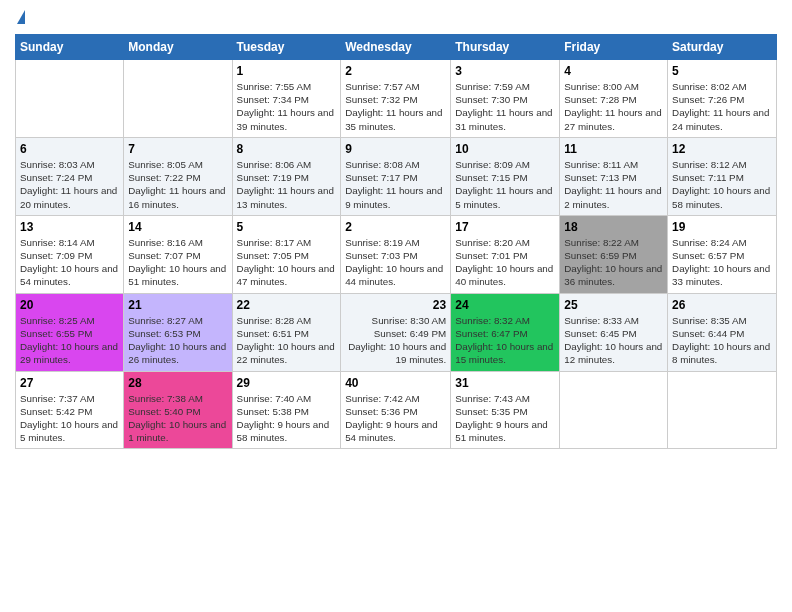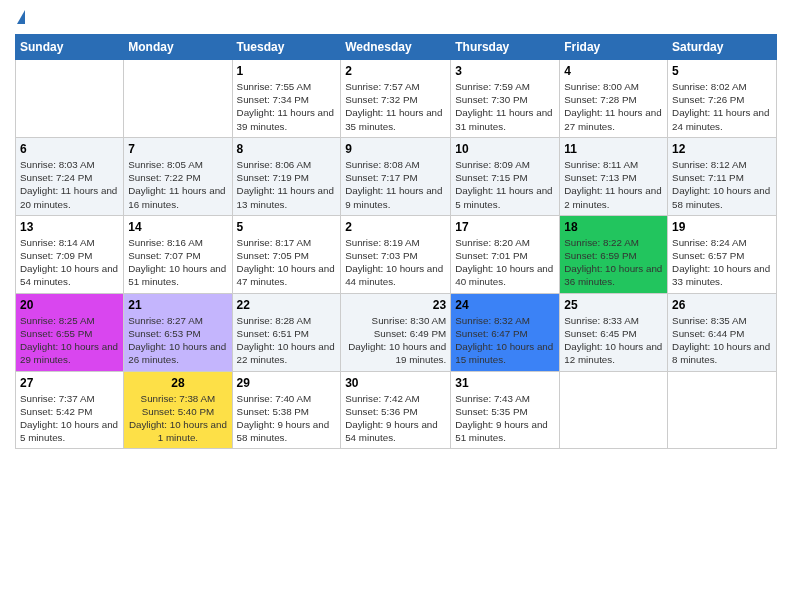--- a/index.html
+++ b/index.html
@@ -205,21 +205,21 @@
             <div class="cell-content">Sunrise: 8:17 AM<br>Sunset: 7:05 PM<br>Daylight: 10 hours and 47 minutes.</div>
           </td>
           <td style="background: rgb(255, 255, 255);">
             <span class="day-number">2</span>
             <div class="cell-content">Sunrise: 8:19 AM<br>Sunset: 7:03 PM<br>Daylight: 10 hours and 44 minutes.</div>
           </td>
           <td style="background: rgb(255, 255, 255);">
             <span class="day-number">17</span>
             <div class="cell-content">Sunrise: 8:20 AM<br>Sunset: 7:01 PM<br>Daylight: 10 hours and 40 minutes.</div>
           </td>
-          <td style="background: #22c55e; margin-top: 43px;">
+          <td style="background: #a3a3a3; margin-top: 43px;">
             <span class="day-number">18</span>
             <div class="cell-content">Sunrise: 8:22 AM<br>Sunset: 6:59 PM<br>Daylight: 10 hours and 36 minutes.</div>
           </td>
           <td style="background: rgb(255, 255, 255);">
             <span class="day-number">19</span>
             <div class="cell-content">Sunrise: 8:24 AM<br>Sunset: 6:57 PM<br>Daylight: 10 hours and 33 minutes.</div>
           </td>
         </tr>
         <tr>
           <td style="background: #d946ef;">
@@ -231,48 +231,48 @@
             <div class="cell-content">Sunrise: 8:27 AM<br>Sunset: 6:53 PM<br>Daylight: 10 hours and 26 minutes.</div>
           </td>
           <td style="background: rgb(240, 244, 248);">
             <span class="day-number">22</span>
             <div class="cell-content">Sunrise: 8:28 AM<br>Sunset: 6:51 PM<br>Daylight: 10 hours and 22 minutes.</div>
           </td>
           <td style="background: rgb(240, 244, 248); text-align: right;">
             <span class="day-number">23</span>
             <div class="cell-content">Sunrise: 8:30 AM<br>Sunset: 6:49 PM<br>Daylight: 10 hours and 19 minutes.</div>
           </td>
-          <td style="background: #3b82f6;">
+          <td style="background: #22c55e;">
             <span class="day-number">24</span>
             <div class="cell-content">Sunrise: 8:32 AM<br>Sunset: 6:47 PM<br>Daylight: 10 hours and 15 minutes.</div>
           </td>
           <td style="background: rgb(240, 244, 248);">
             <span class="day-number">25</span>
             <div class="cell-content">Sunrise: 8:33 AM<br>Sunset: 6:45 PM<br>Daylight: 10 hours and 12 minutes.</div>
           </td>
           <td style="background: rgb(240, 244, 248);">
             <span class="day-number">26</span>
             <div class="cell-content">Sunrise: 8:35 AM<br>Sunset: 6:44 PM<br>Daylight: 10 hours and 8 minutes.</div>
           </td>
         </tr>
         <tr>
           <td style="background: rgb(255, 255, 255);">
             <span class="day-number">27</span>
             <div class="cell-content">Sunrise: 7:37 AM<br>Sunset: 5:42 PM<br>Daylight: 10 hours and 5 minutes.</div>
           </td>
-          <td style="background: #fde047; text-align: center;">
+          <td style="background: #ec4899;">
             <span class="day-number">28</span>
             <div class="cell-content">Sunrise: 7:38 AM<br>Sunset: 5:40 PM<br>Daylight: 10 hours and 1 minute.</div>
           </td>
           <td style="background: rgb(255, 255, 255);">
             <span class="day-number">29</span>
             <div class="cell-content">Sunrise: 7:40 AM<br>Sunset: 5:38 PM<br>Daylight: 9 hours and 58 minutes.</div>
           </td>
           <td style="background: rgb(255, 255, 255);">
-            <span class="day-number">30</span>
+            <span class="day-number">40</span>
             <div class="cell-content">Sunrise: 7:42 AM<br>Sunset: 5:36 PM<br>Daylight: 9 hours and 54 minutes.</div>
           </td>
           <td style="background: rgb(255, 255, 255);">
             <span class="day-number">31</span>
             <div class="cell-content">Sunrise: 7:43 AM<br>Sunset: 5:35 PM<br>Daylight: 9 hours and 51 minutes.</div>
           </td>
           <td class="empty-cell" style="background: rgb(255, 255, 255);"></td>
           <td class="empty-cell" style="background: rgb(255, 255, 255);"></td>
         </tr>
       </tbody>

